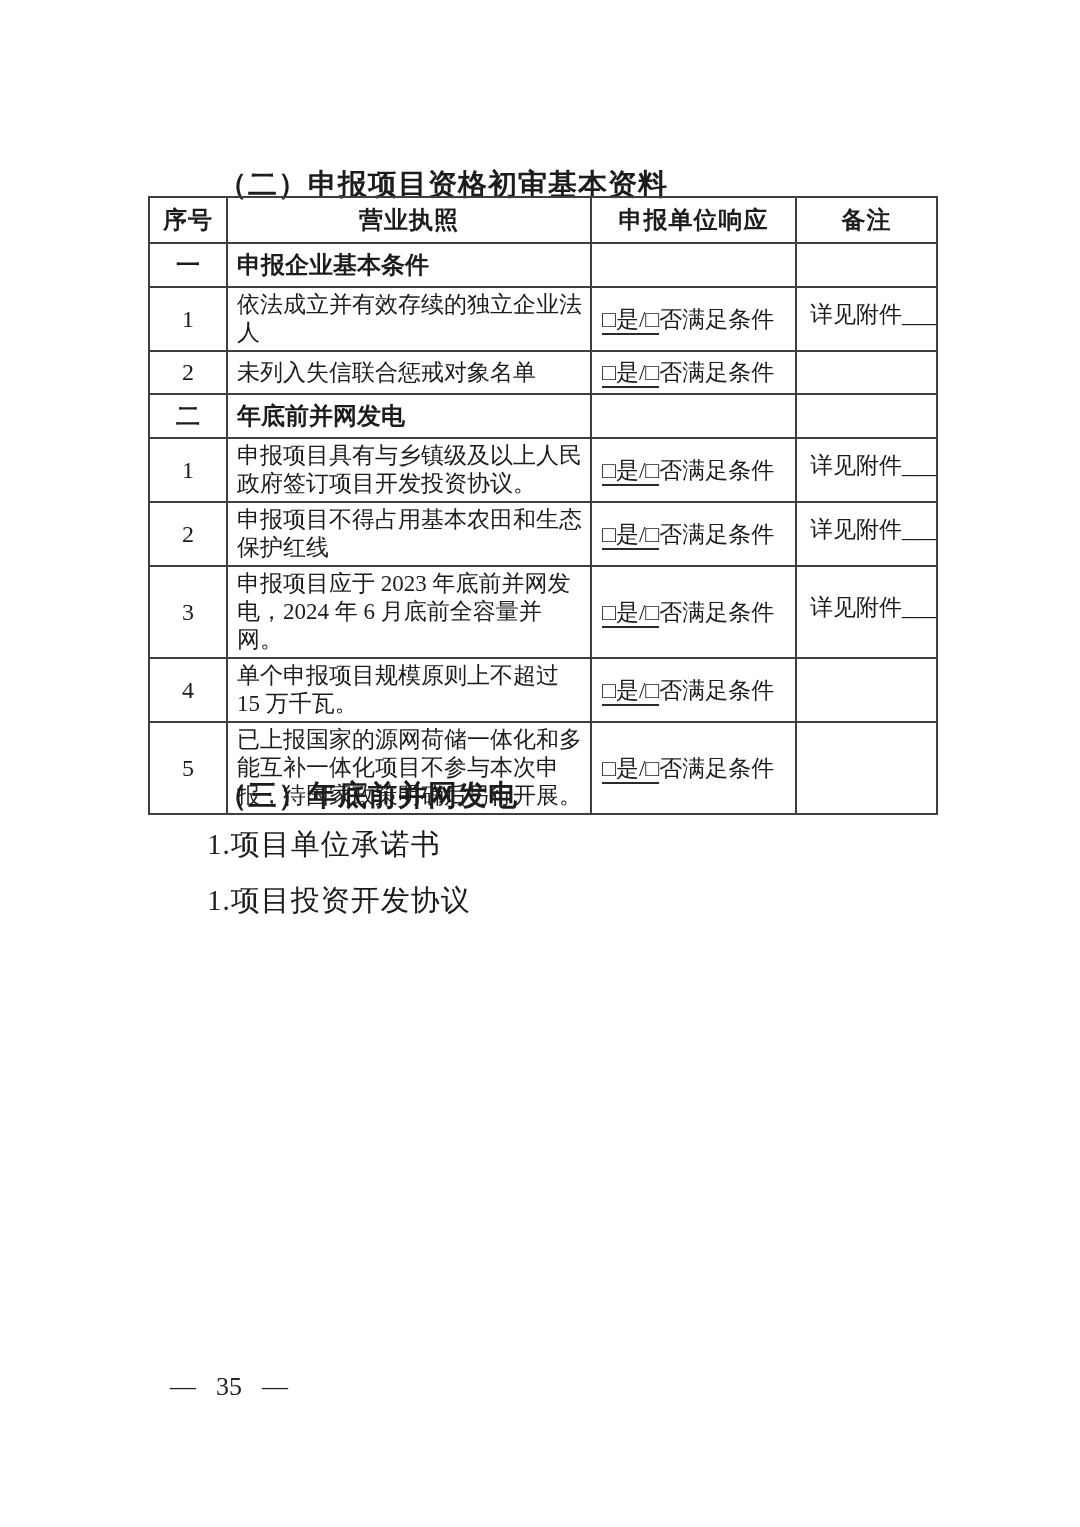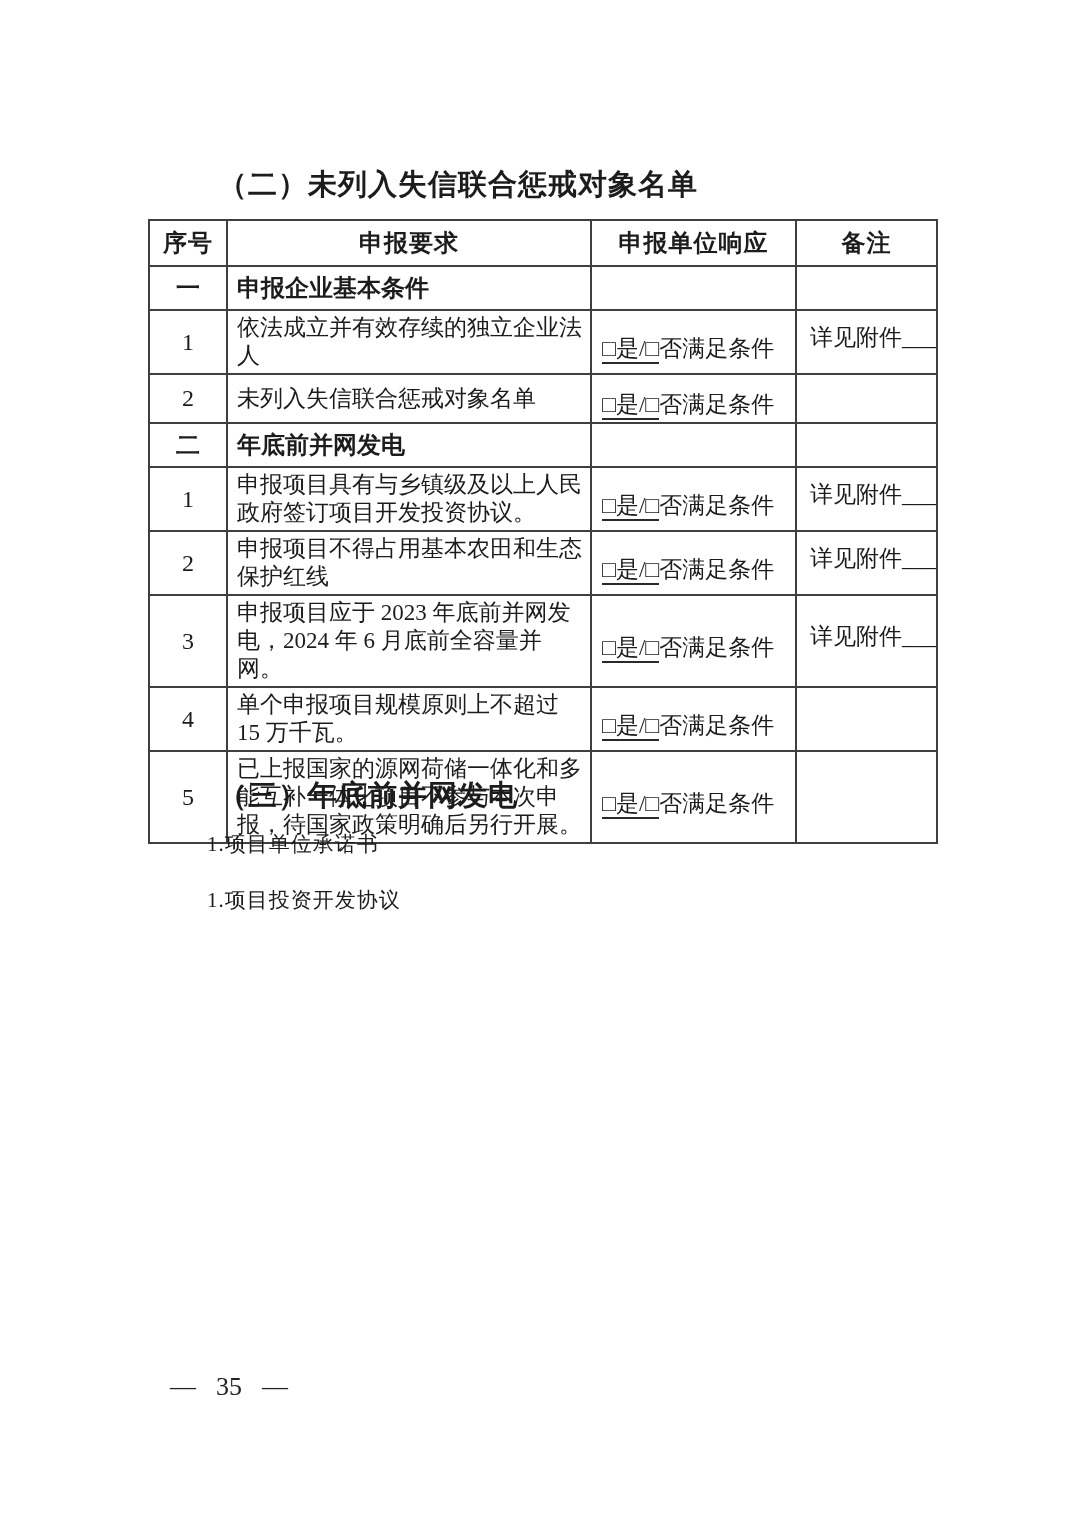--- a/index.html
+++ b/index.html
@@ -19,21 +19,21 @@
     top: 165px;
     font-size: 29px;
     font-weight: bold;
     letter-spacing: 1px;
     white-space: nowrap;
   }
 
   table.review {
     position: absolute;
     left: 148px;
-    top: 219px;
+    top: 196px;
     width: 788px;
     border-collapse: collapse;
     table-layout: fixed;
   }
   table.review col.c-no   { width: 78px; }
   table.review col.c-req  { width: 364px; }
   table.review col.c-resp { width: 205px; }
   table.review col.c-note { width: 141px; }
 
   table.review th,
@@ -57,21 +57,21 @@
     padding: 0;
   }
   td.req {
     font-size: 23px;
     line-height: 28px;
     padding: 3px 8px 3px 9px;
     text-align: left;
   }
   td.resp {
     font-size: 23px;
-    padding: 14px 4px 2px 10px;
+    padding: 2px 4px 2px 10px;
     white-space: nowrap;
   }
   td.note {
     font-size: 23px;
     padding: 2px 4px 12px 13px;
     white-space: nowrap;
   }
 
   tr.section-row td.no,
   tr.section-row td.req {
@@ -106,21 +106,21 @@
 
   .attach-list {
     position: absolute;
     left: 207px;
     top: 828px;
     display: flex;
     flex-direction: column;
     gap: 24px;
   }
   .attach-item {
-    font-size: 21px;
+    font-size: 29px;
     line-height: 32px;
     letter-spacing: 1px;
     white-space: nowrap;
   }
 
   .footer {
     position: absolute;
     left: 170px;
     top: 1372px;
     font-size: 26px;
@@ -129,33 +129,33 @@
     align-items: center;
   }
   .footer .dash { letter-spacing: 0; }
   .footer .pageno { margin: 0 20px; }
 </style>
 </head>
 <body>
 
 <div class="page">
 
-  <div class="doc-title">（二）未列入失信联合惩戒对象名单</div>
+  <div class="doc-title">（二）申报项目资格初审基本资料</div>
 
   <table class="review">
     <colgroup>
       <col class="c-no">
         <col class="c-req">
         <col class="c-resp">
         <col class="c-note">
     </colgroup>
     <thead>
       <tr class="h46">
         <th>序号</th>
-        <th>申报要求</th>
+        <th>营业执照</th>
         <th>申报单位响应</th>
         <th>备注</th>
       </tr>
     </thead>
     <tbody>
       <tr class="h44 section-row">
         <td class="no">一</td>
         <td class="req">申报企业基本条件</td>
         <td class="resp"><span class="resp-underlined"></span><span></span></td>
         <td class="note"></td>

